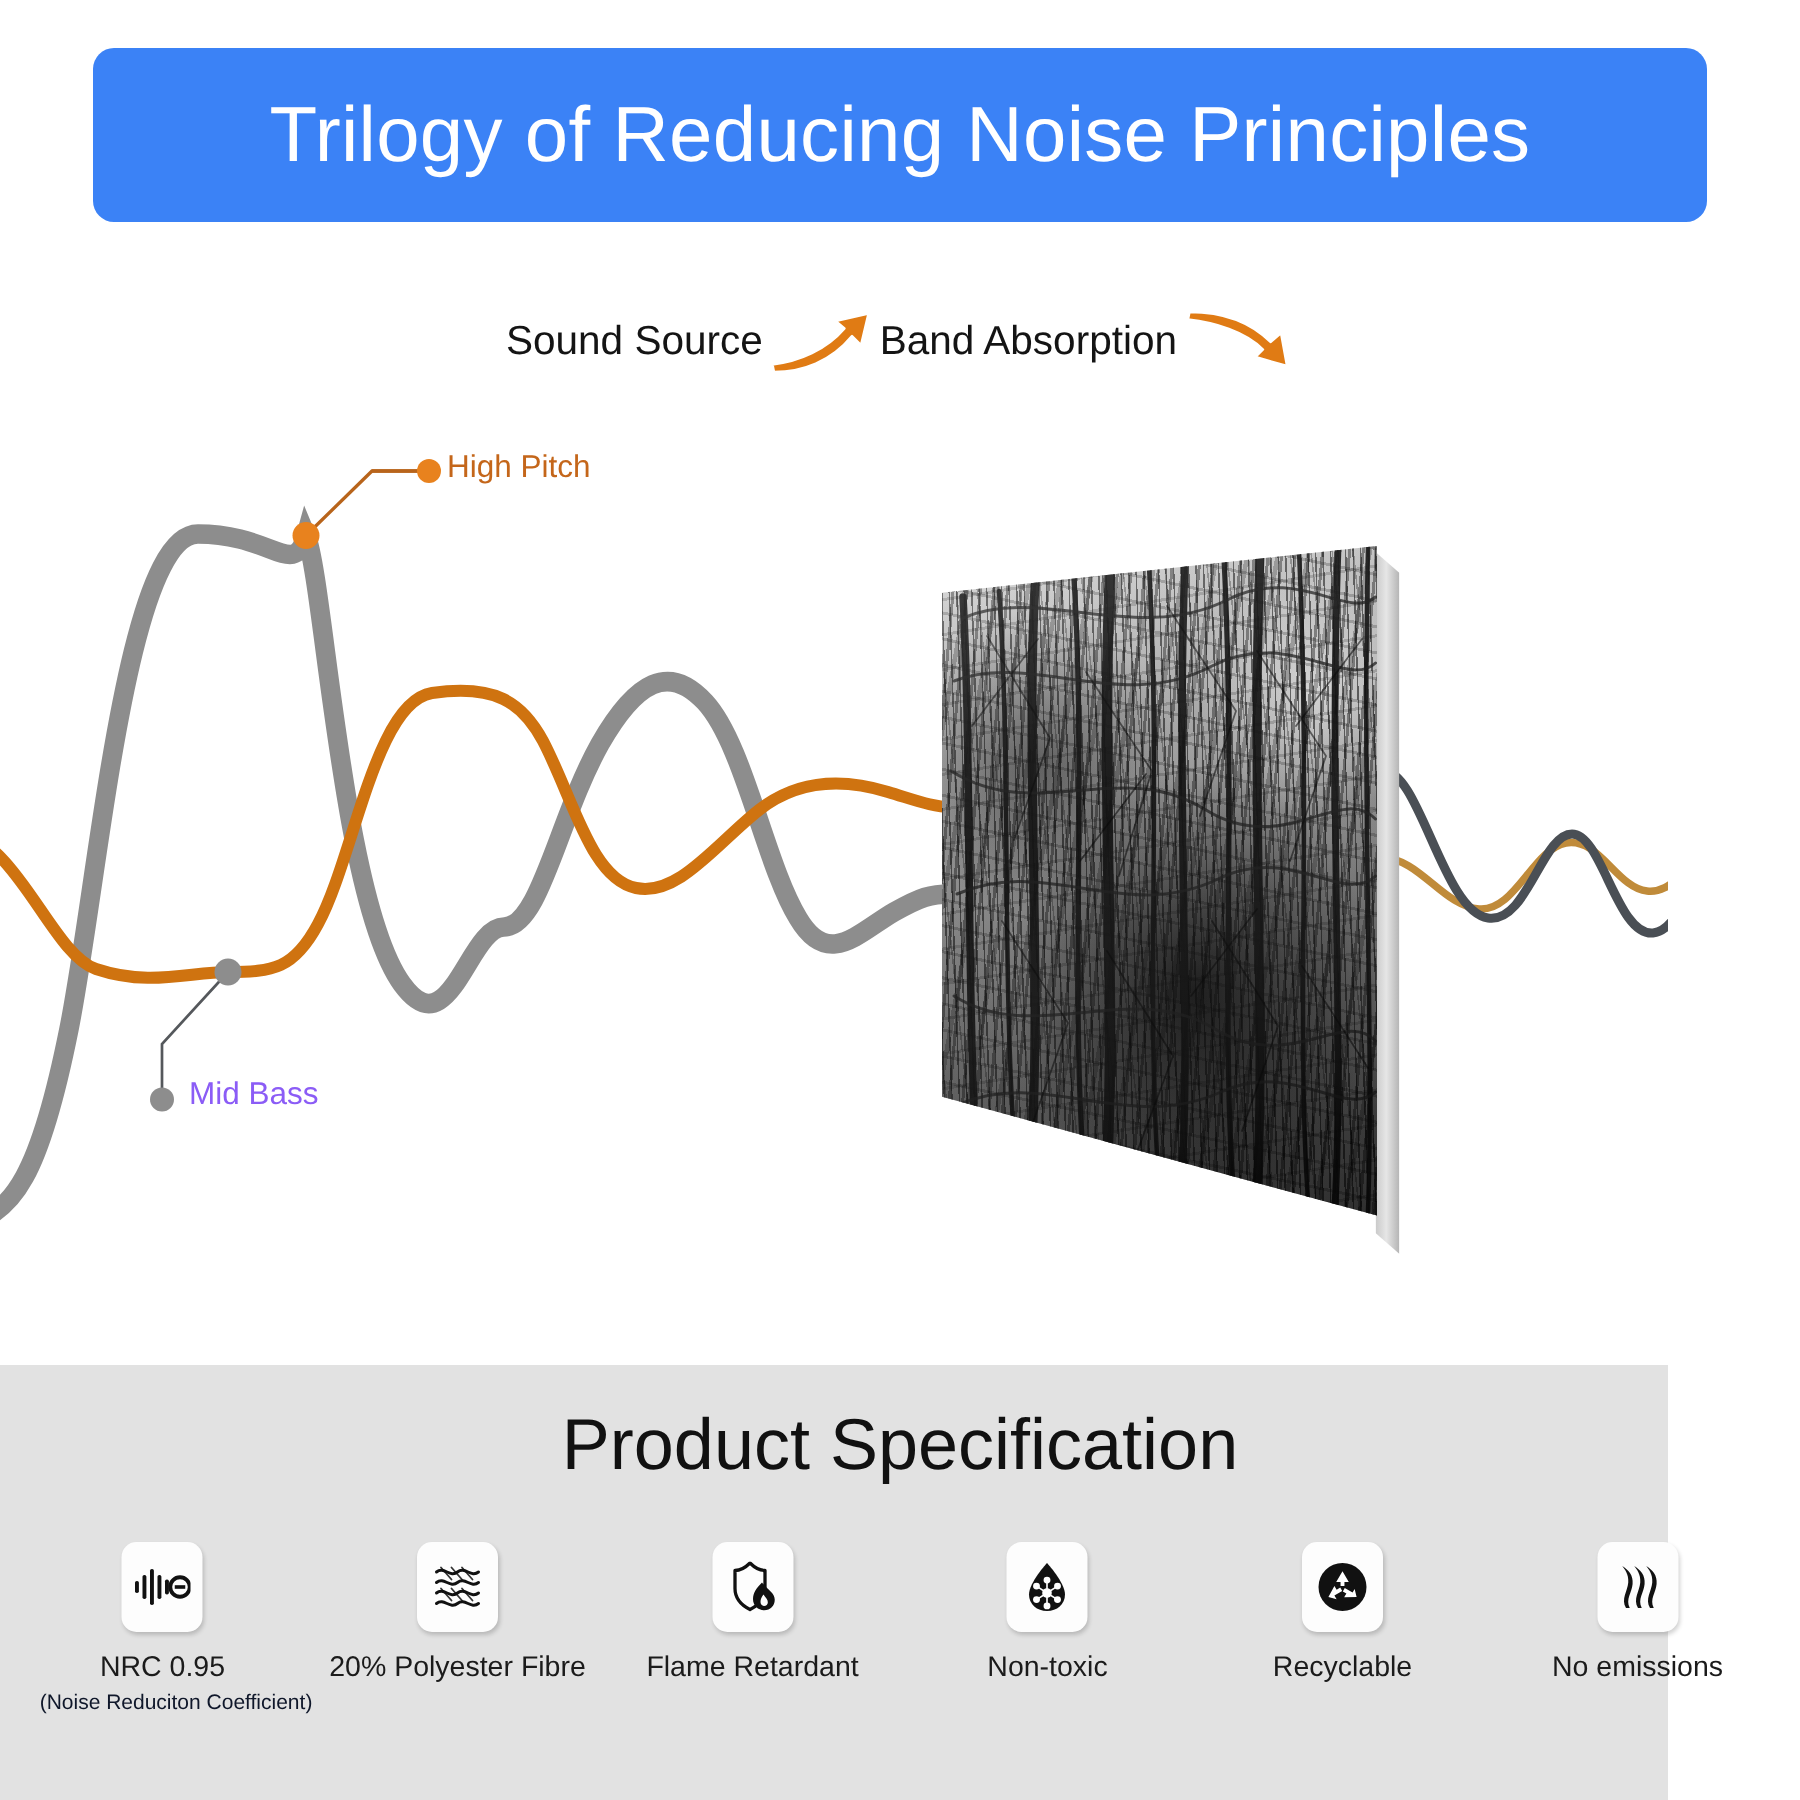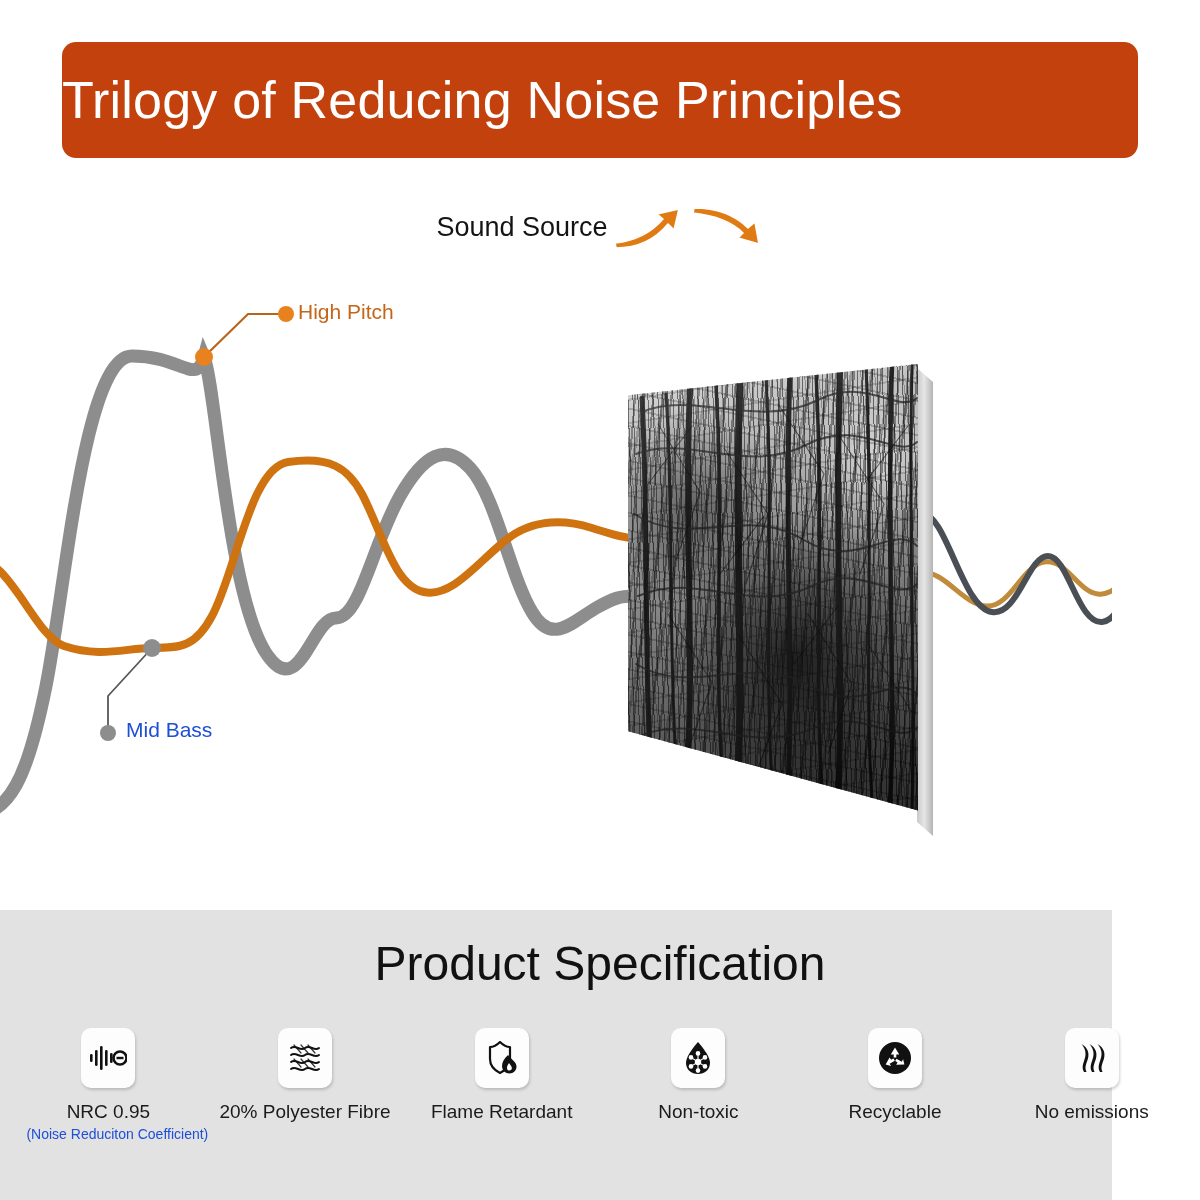--- a/index.html
+++ b/index.html
@@ -21,26 +21,26 @@
     background: #ffffff;
   }
 
   
   .header-banner {
     position: absolute;
     left: 62px;
     top: 32px;
     width: 1076px;
     height: 116px;
-    background: #c2410c;
+    background: #3b82f6;
     border-radius: 14px;
     display: flex;
     align-items: center;
+    justify-content: center;
     box-sizing: border-box;
-    margin-top: 10px;
   }
   .header-title {
     color: #ffffff;
     font-size: 52px;
     font-weight: 400;
     letter-spacing: 0.2px;
     line-height: 1;
     white-space: nowrap;
     font-family: "Liberation Sans", sans-serif;
   }
@@ -144,21 +144,21 @@
     font-family: "Liberation Sans", sans-serif;
   }
   #callout-high-pitch-label {
     left: 293px;
     top: 298px;
     color: #c4661a;
   }
   #callout-mid-bass-label {
     left: 124px;
     top: 717px;
-    color: #1d4ed8;
+    color: #8b5cf6;
   }
 
   
   .spec-section {
     position: absolute;
     left: 0;
     top: 910px;
     width: 1112px;
     height: 290px;
     background: #e2e2e2;
@@ -206,21 +206,21 @@
   .spec-label {
     font-size: 19px;
     color: #1b1b1b;
     text-align: center;
     white-space: nowrap;
     line-height: 1.15;
     font-family: "Liberation Sans", sans-serif;
   }
   .spec-sublabel {
     font-size: 14px;
-    color: #1d4ed8;
+    color: #0f172a;
     text-align: center;
     white-space: nowrap;
     margin-top: 3px;
     font-family: "Liberation Sans", sans-serif;
     margin-left: 18px;
   }
 </style>
 </head>
 <body>
 
@@ -233,20 +233,21 @@
   <div class="flow-row">
 
     <span class="flow-label">Sound Source</span>
 
     <span class="flow-arrow">
       <svg width="72" height="48" viewBox="0 0 72 48">
         <path d="M4 40 C 22 38, 40 30, 52 16 L 46 11 L 68 6 L 63 27 L 57 21 C 43 38, 24 45, 5 45 Z" fill="#e07b14" stroke="#ffffff" stroke-width="1.6" stroke-linejoin="round"></path>
       </svg>
     </span>
 
+    <span class="flow-label">Band Absorption</span>
 
     <span class="flow-arrow">
       <svg width="72" height="48" viewBox="0 0 72 48">
         <path d="M4 10 C 22 12, 42 18, 54 30 L 49 35 L 70 41 L 66 19 L 59 25 C 44 10, 24 5, 5 5 Z" fill="#e07b14" stroke="#ffffff" stroke-width="1.6" stroke-linejoin="round"></path>
       </svg>
     </span>
 
   </div>
 
   <div class="wave-stage">

